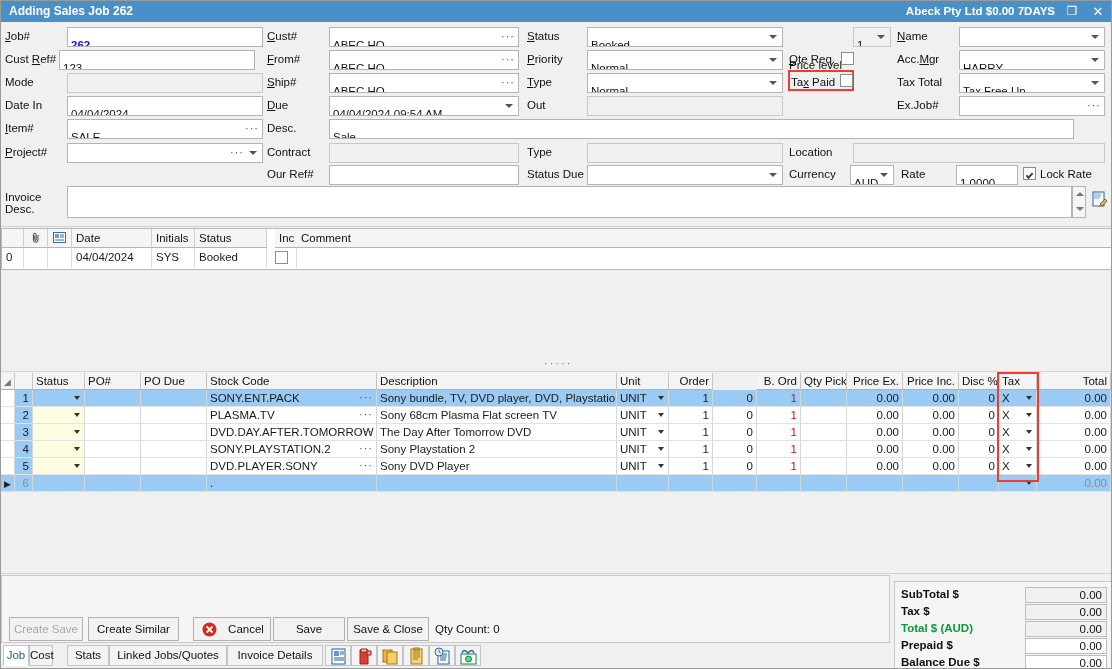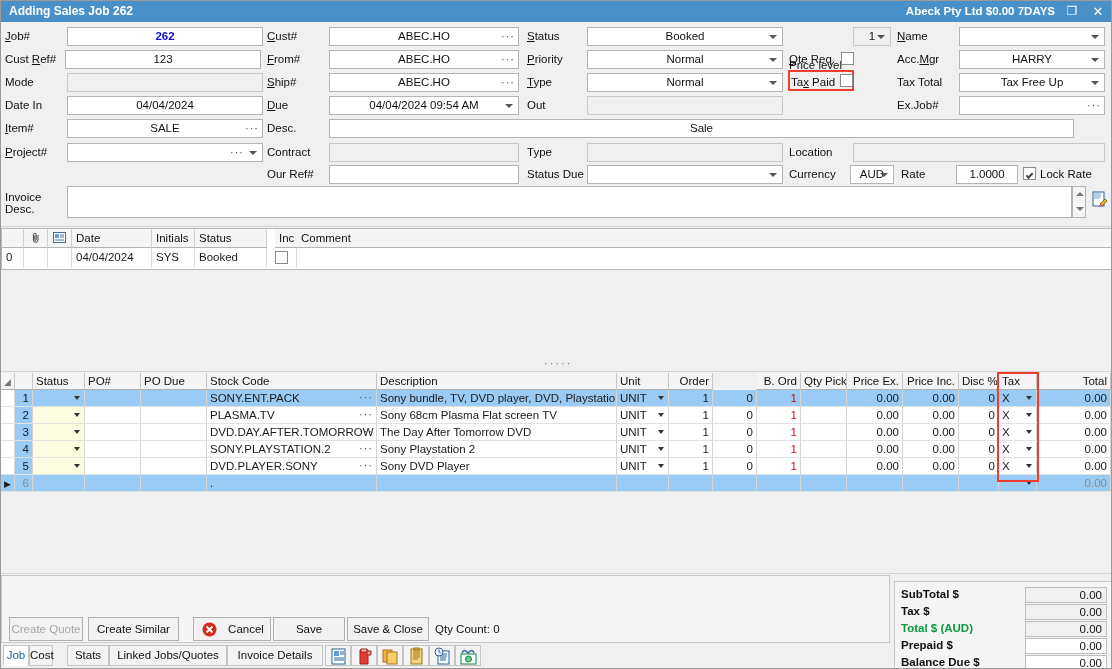--- a/index.html
+++ b/index.html
@@ -21,21 +21,21 @@
   .titlebar .rgt{position:absolute;right:58px;top:4px;font-size:11.5px;}
   .wbtn{position:absolute;top:0;width:26px;height:21px;color:#fff;
     text-align:center;line-height:21px;font-size:12px;font-weight:normal;cursor:default;}
   .wbtn.restore{right:28px;}
   .wbtn.close{right:2px;font-size:13px;}
 
   
   .lbl{position:absolute;font-size:11.5px;color:#101010;white-space:nowrap;}
   .lbl u{text-decoration:underline;}
   .fld{position:absolute;box-sizing:border-box;background:#fff;border:1px solid #b4b4b4;
-       height:19px;line-height:17px;padding:0 3px;font-size:11.5px;color:#111;overflow:hidden;white-space:nowrap;text-align:center;}
+       height:19px;line-height:17px;padding:9px 3px;font-size:11.5px;color:#111;overflow:hidden;white-space:nowrap;}
   .fld.ro{background:#f0f0f0;border:1px solid #c8c8c8;}
   .fld.bold{font-weight:bold;color:#1111cc;}
   .ell{position:absolute;right:3px;top:0px;color:#555;font-size:11px;letter-spacing:1px;line-height:17px;}
   .cbx{position:absolute;box-sizing:border-box;width:13px;height:13px;background:#fff;border:1px solid #8c8c8c;}
   .cbx.checked:after{content:"";position:absolute;left:2px;top:5px;width:5px;height:2px;
     border-left:2px solid #444;border-bottom:2px solid #444;transform:rotate(-45deg);}
   .arrow{position:absolute;right:2px;top:0;width:15px;height:17px;}
   .arrow:after{content:"";position:absolute;left:4px;top:7px;width:0;height:0;
     border-left:4px solid transparent;border-right:4px solid transparent;border-top:4px solid #555;}
   .redbox{position:absolute;box-sizing:border-box;border:2px solid #f03b30;}
@@ -91,21 +91,21 @@
     <span class="ttl">Adding Sales Job 262</span>
     <span class="rgt">Abeck Pty Ltd $0.00 7DAYS</span>
     <span class="wbtn restore">❐</span>
     <span class="wbtn close">✕</span>
   </div>
 
   <div class="lbl" style="left:4px;top:29px;"><u>J</u>ob#</div>
   <div class="fld bold" style="left:66px;top:26px;width:196px;">262</div>
 
   <div class="lbl" style="left:4px;top:52px;">Cust <u>R</u>ef#</div>
-  <div class="fld" style="left:64px;top:49px;width:196px;">123</div>
+  <div class="fld" style="left:58px;top:49px;width:196px;">123</div>
 
   <div class="lbl" style="left:4px;top:75px;">Mode</div>
   <div class="fld ro" style="left:66px;top:72px;width:196px;"></div>
 
   <div class="lbl" style="left:4px;top:98px;">Date In</div>
   <div class="fld" style="left:66px;top:95px;width:196px;">04/04/2024</div>
 
   <div class="lbl" style="left:4px;top:121px;"><u>I</u>tem#</div>
   <div class="fld" style="left:66px;top:118px;width:196px;">
     <span>SALE</span>
@@ -405,21 +405,21 @@
       <div class="gc sel num" style="left:902px;top:474px;width:56px;"></div>
       <div class="gc sel num" style="left:958px;top:474px;width:40px;"></div>
       <div class="gc sel  dd" style="left:998px;top:474px;width:38px;"></div>
       <div class="gc sel num gray" style="left:1036px;top:474px;width:74px;">0.00</div>
       <div class="redbox" style="left:996px;top:371px;width:42px;height:110px;"></div>
     </div>
 
   <div class="hr" style="left:0;top:572px;width:1112px;"></div>
   <div class="panel" style="left:0px;top:574px;width:889px;height:68px;"></div>
 
-  <div class="btn dis" style="left:8px;top:616px;width:74px;">Create Quote</div>
+  <div class="btn dis" style="left:8px;top:616px;width:74px;">Create Save</div>
   <div class="btn" style="left:87px;top:616px;width:91px;">Create Similar</div>
   <div class="btn" style="left:192px;top:616px;width:78px;">
     <span style="position:absolute;left:8px;top:4px;width:15px;height:15px;">
       <svg width="15" height="15" viewBox="0 0 15 15">
           <circle cx="7.5" cy="7.5" r="7" fill="#d42a1f"></circle>
           <path d="M4.5 4.5 l6 6 M10.5 4.5 l-6 6" stroke="#fff" stroke-width="1.8"></path>
         </svg>
     </span>
     <span style="position:absolute;left:28px;top:0;width:48px;text-align:center;">Cancel</span>
   </div>

